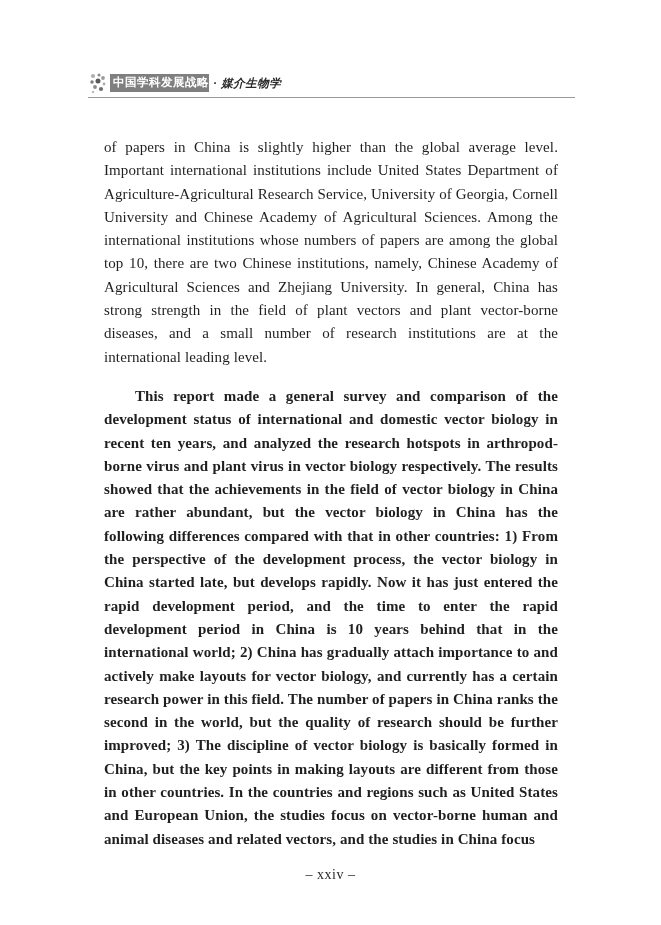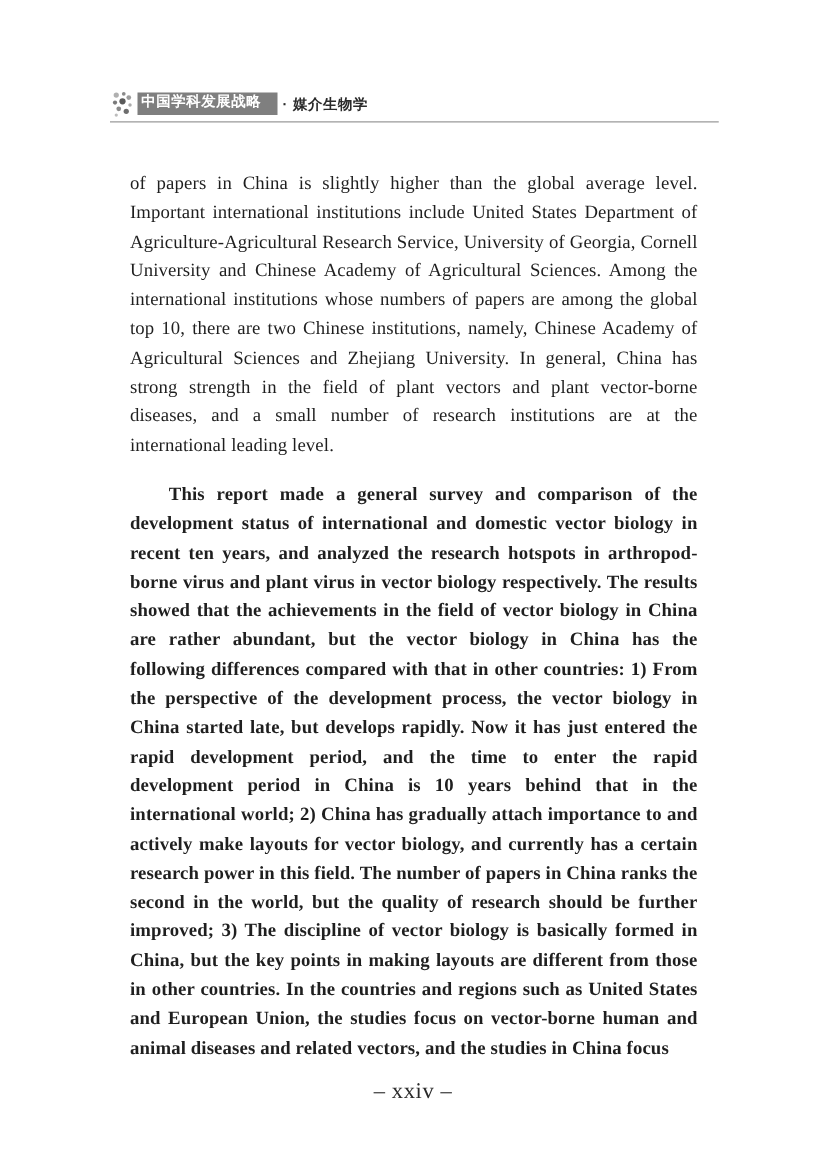--- a/index.html
+++ b/index.html
@@ -38,32 +38,33 @@
     flex: 0 0 auto;
   }
   .series-badge {
     display: inline-block;
     background: #7f7f7f;
     color: #ffffff;
     font-family: "Liberation Sans", sans-serif;
     font-size: 11.5px;
     font-weight: bold;
     line-height: 15px;
-    padding: 1px 13px 2px 3px;
+    padding: 1px 0 2px 3px;
     letter-spacing: 0.5px;
     white-space: nowrap;
   }
   .book-title {
     font-family: "Liberation Sans", sans-serif;
     font-size: 11.5px;
     font-weight: bold;
     color: #2a2a2a;
     margin-left: 4px;
     letter-spacing: 0.5px;
     white-space: nowrap;
+    font-style: italic;
   }
   .book-title .sep { margin-right: 4px; }
 
   
   .content {
     position: absolute;
     top: 120px;
     left: 88px;
     width: 486px;
     text-align: justify;
@@ -81,21 +82,21 @@
   }
   p.indented { text-indent: 31px; font-weight: bold; }
 
   
   .page-footer {
     position: absolute;
     left: 0;
     right: 0;
     bottom: 42px;
     text-align: center;
-    font-size: 18px;
+    font-size: 14px;
     color: #2a2a2a;
     letter-spacing: 0.5px;
   }
 </style>
 </head>
 <body>
 
 <div class="page">
 
   <header class="page-header">

